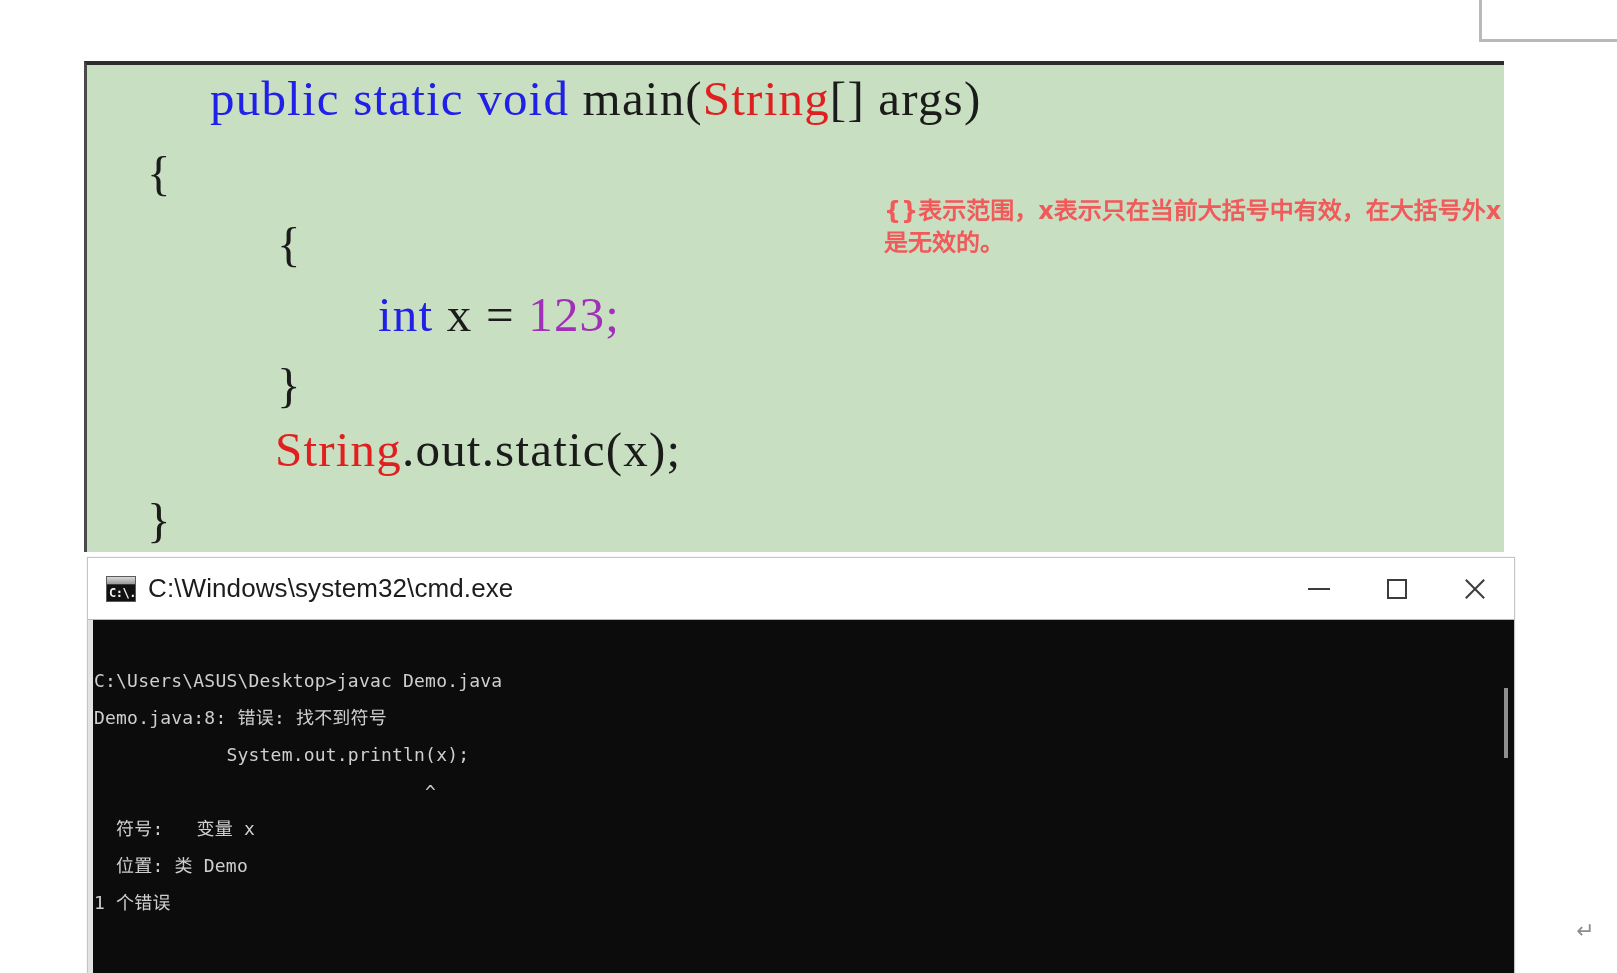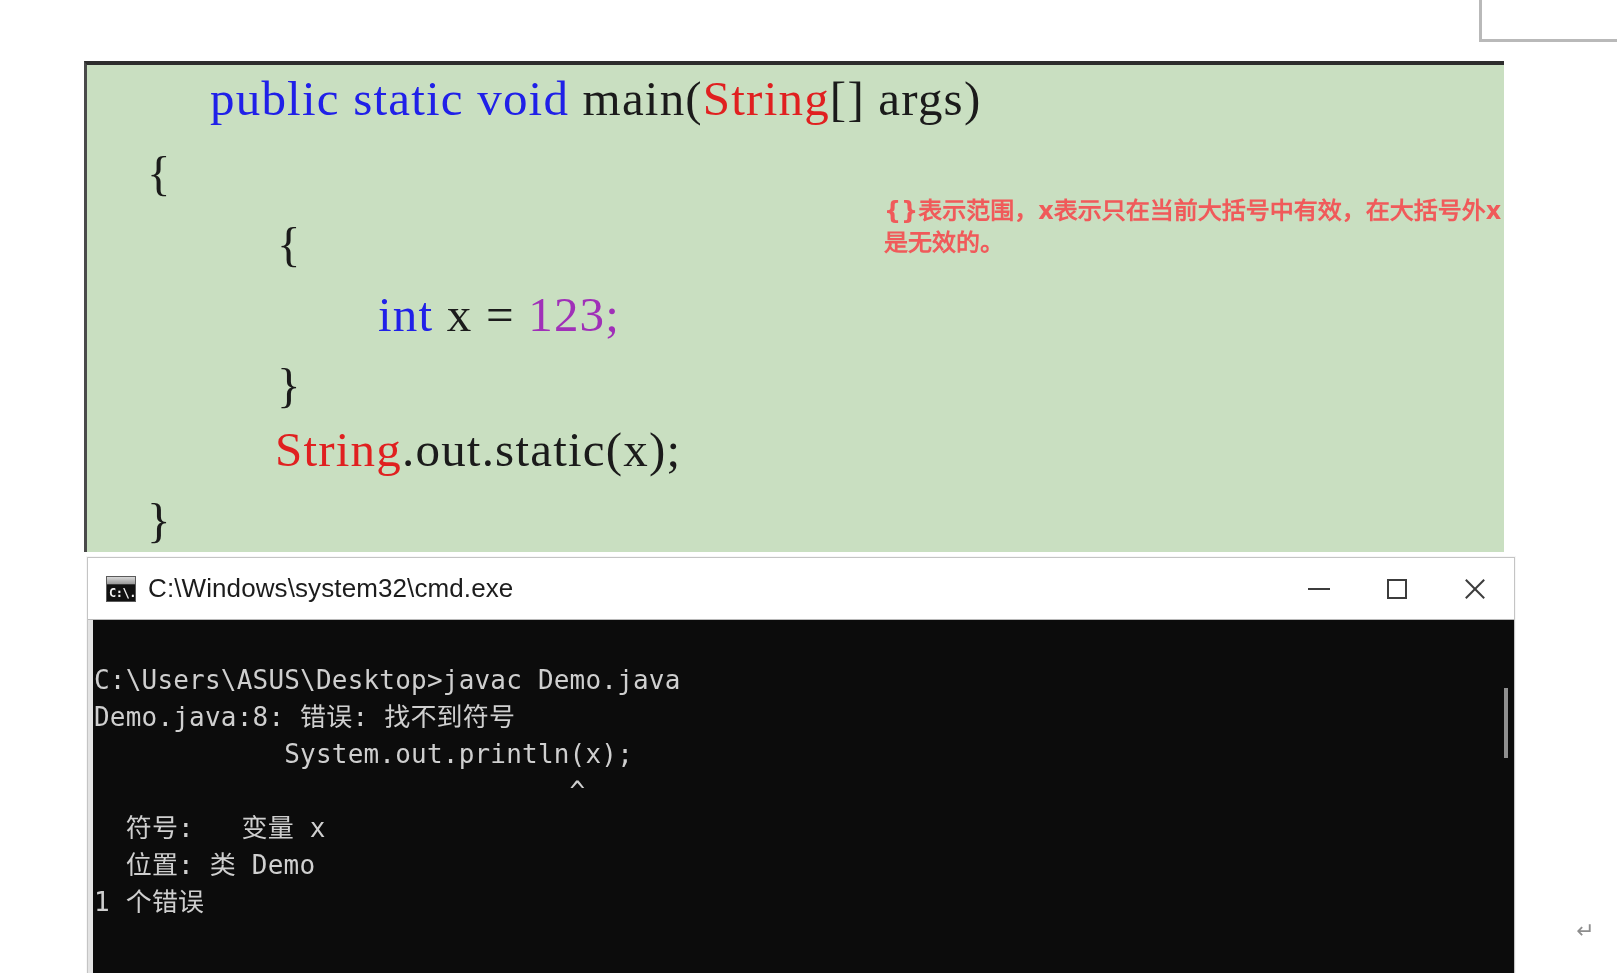--- a/index.html
+++ b/index.html
@@ -217,21 +217,21 @@
     border-top: 1px solid #b8b8b8;
     overflow: hidden;
   }
   #console-text {
     position: absolute;
     left: 6px;
     top: 42px;
     margin: 0;
     padding: 0;
     font-family: "DejaVu Sans Mono", "Liberation Mono", monospace;
-    font-size: 26px;
+    font-size: 18px;
     line-height: 37px;
     color: #cfcfcf;
     white-space: pre;
     letter-spacing: 0.2px;
   }
   #console-scrollbar {
     position: absolute;
     right: 0;
     top: 0;
     width: 18px;

